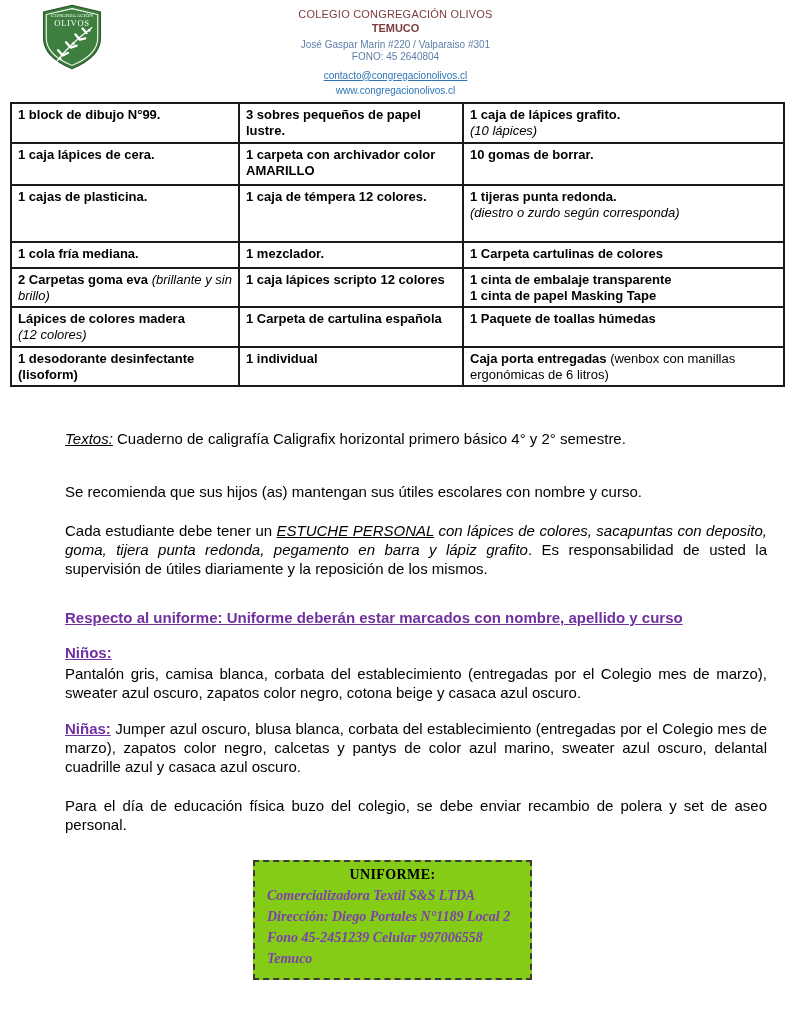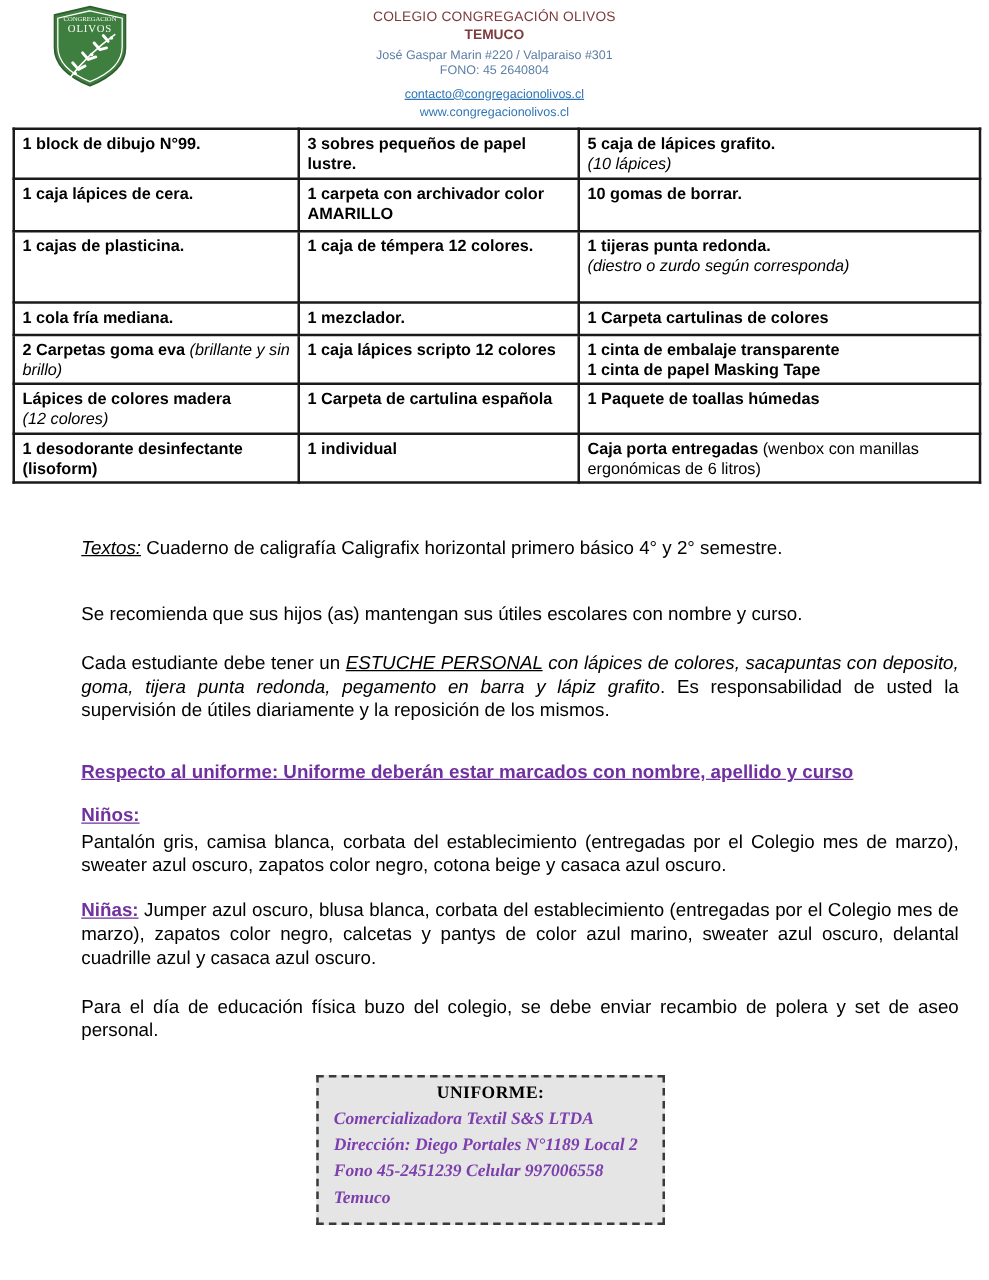--- a/index.html
+++ b/index.html
@@ -50,21 +50,21 @@
   .sec-recomienda{margin-bottom:20px;}
   .sec-estuche{margin-bottom:30px;}
   .sec-uniforme-heading{margin-bottom:16px;font-weight:bold;}
   .sec-ninos-label{margin-bottom:2px;}
   .sec-ninos-para{margin-bottom:17px;}
   .sec-ninas-para{margin-bottom:20px;}
   .sec-educacion-fisica{margin-bottom:0;}
   
   .uniforme-box{
     margin:26px 0 0 253px;width:279px;border:2px dashed #3a3a3a;
-    padding:5px 12px 9px;background:#e5e5e5;
+    padding:5px 12px 9px;background:#84cc16;
   }
   .box-title{
     font-family:"Liberation Serif",serif;font-weight:bold;font-size:14px;
     text-align:center;color:#000;letter-spacing:.4px;margin-bottom:2px;
   }
   .box-line{
     font-family:"Liberation Serif",serif;font-style:italic;font-weight:bold;
     font-size:14px;color:var(--box-purple);line-height:21px;
   }
 </style>
@@ -106,21 +106,21 @@
   <table class="supplies">
     <colgroup>
       <col style="width:228px">
         <col style="width:224px">
         <col style="width:321px">
     </colgroup>
     <tbody>
         <tr>
           <td><span class="st-b">1 block de dibujo N°99.</span></td>
           <td><span class="st-b">3 sobres pequeños de papel lustre.</span></td>
-          <td><span class="st-b">5 caja de lápices grafito.</span><br><span class="st-i">(10 lápices)</span></td>
+          <td><span class="st-b">1 caja de lápices grafito.</span><br><span class="st-i">(10 lápices)</span></td>
         </tr>
         <tr>
           <td><span class="st-b">1 caja lápices de cera.</span></td>
           <td><span class="st-b">1 carpeta con archivador color AMARILLO</span></td>
           <td><span class="st-b">10 gomas de borrar.</span></td>
         </tr>
         <tr>
           <td><span class="st-b">1 cajas de plasticina.</span></td>
           <td><span class="st-b">1 caja de témpera 12 colores.</span></td>
           <td><span class="st-b">1 tijeras punta redonda.</span><br><span class="st-i">(diestro o zurdo según corresponda)</span></td>

